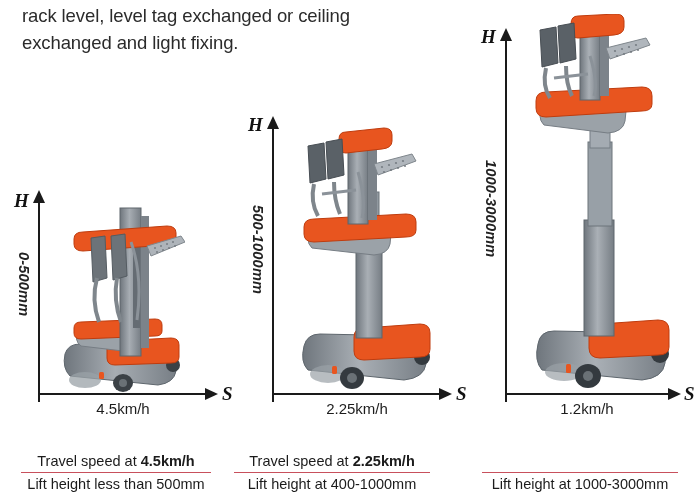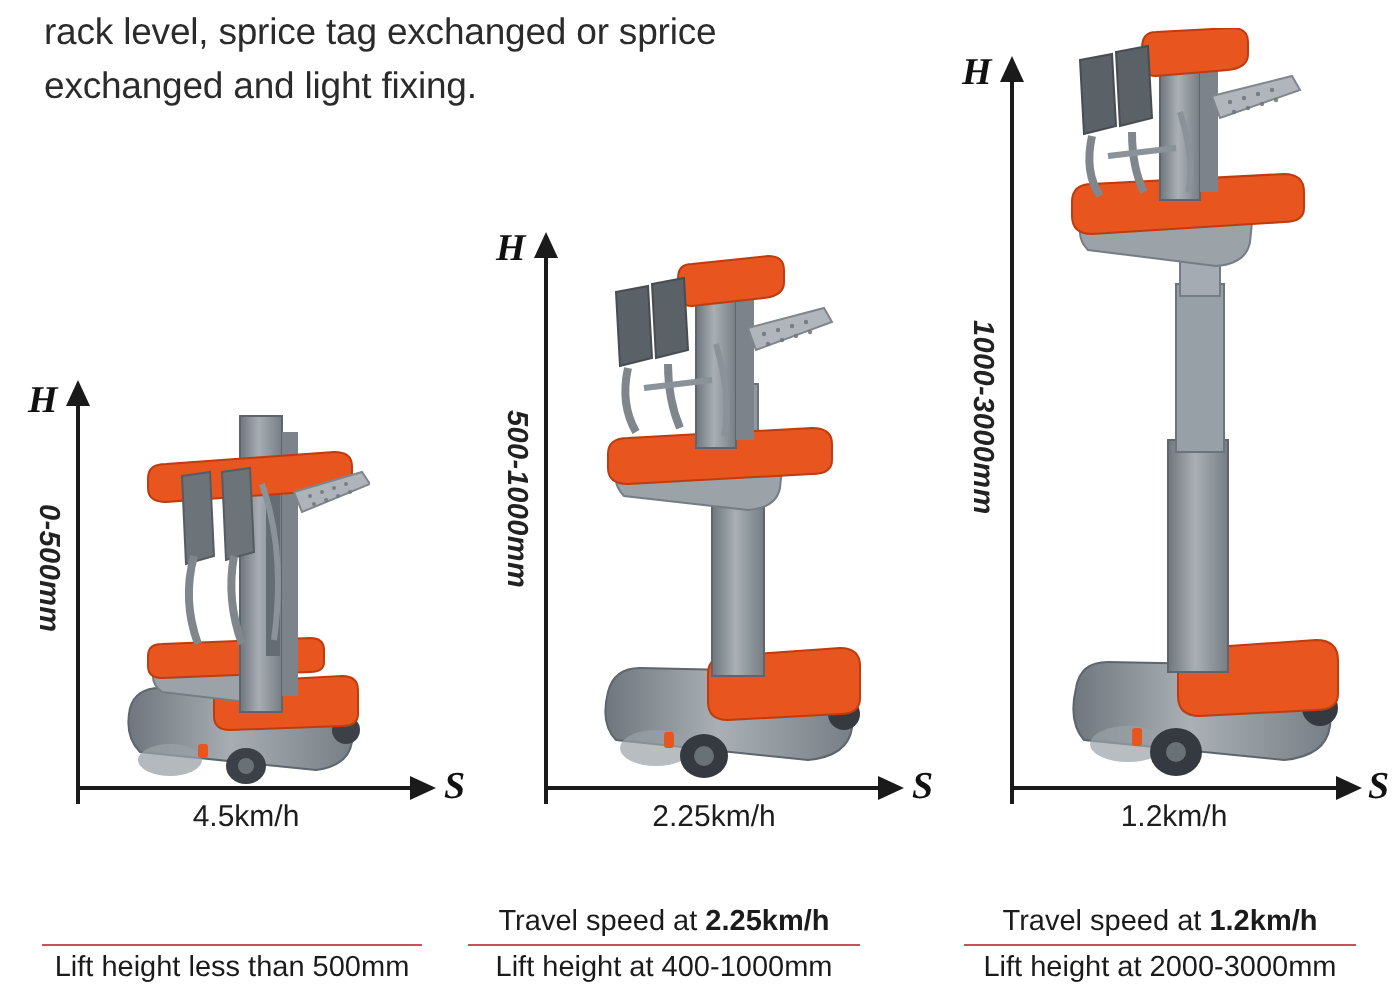--- a/index.html
+++ b/index.html
@@ -135,21 +135,21 @@
   .caption .cap-bottom {
     display: block;
     white-space: nowrap;
   }
   .caption b { font-weight: 700; }
 </style>
 </head>
 <body>
 
 <div id="intro-text">
-  <span class="line">rack level, sprice tag exchanged or sprice</span>
+  <span class="line">rack level, level tag exchanged or ceiling</span>
   <span class="line">exchanged and light fixing.</span>
 </div>
 
 <div class="panel" id="panel-0">
 
   <div class="machine" style="left:57px; bottom:33px; width:128px; height:190px;">
     <svg width="128" height="190" viewBox="0 0 128 190" xmlns="http://www.w3.org/2000/svg">
       <defs>
         <linearGradient id="g0grey" x1="0" y1="0" x2="1" y2="0">
           <stop offset="0%" stop-color="#6f767d"></stop>
@@ -346,27 +346,27 @@
   <div class="range-label" style="left:35px; top:160px;">1000-3000mm</div>
 
   <div class="axis-origin-tick" style="left:41px; top:385px;"></div>
   <div class="axis-h" style="left:41px; top:393px; width:166px;"></div>
   <div class="axis-h-head" style="left:204px; top:388px;"></div>
   <div class="axis-letter" style="left:220px; top:383px;">S</div>
   <div class="speed-label" style="left:58px; top:400px; width:130px;">1.2km/h</div>
 </div>
 
 <div class="caption" id="caption-0">
+  <span class="cap-top"><span>Travel speed at </span><b>4.5km/h</b></span>
   <span class="cap-rule"></span>
   <span class="cap-bottom">Lift height less than 500mm</span>
 </div>
 
 <div class="caption" id="caption-1">
   <span class="cap-top"><span>Travel speed at </span><b>2.25km/h</b></span>
   <span class="cap-rule"></span>
   <span class="cap-bottom">Lift height at 400-1000mm</span>
 </div>
 
 <div class="caption" id="caption-2">
-  <span class="cap-top"><span>Travel speed at </span><b>1.2km/h</b></span>
   <span class="cap-rule"></span>
-  <span class="cap-bottom">Lift height at 2000-3000mm</span>
+  <span class="cap-bottom">Lift height at 1000-3000mm</span>
 </div>
 
 </body></html>

